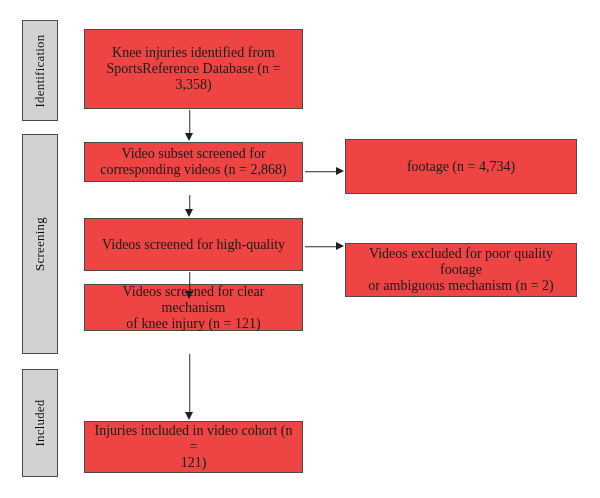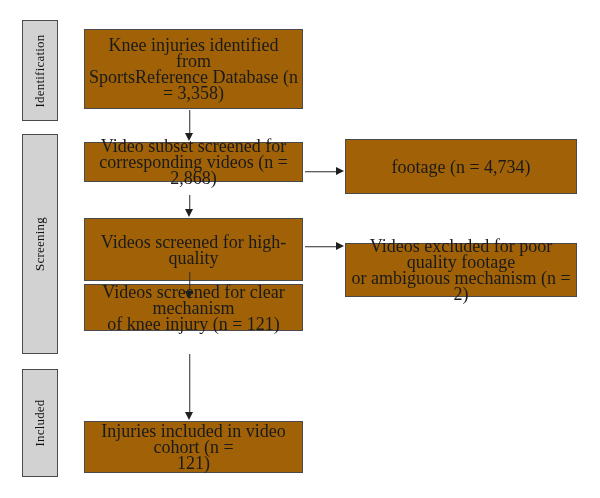--- a/index.html
+++ b/index.html
@@ -31,27 +31,27 @@
     transform: rotate(-90deg);
     white-space: nowrap;
     font-size: 13px;
     letter-spacing: 0.2px;
     color: #111111;
   }
   .flow-box {
     position: absolute;
     box-sizing: border-box;
     border: 1.5px solid #4a4a4a;
-    background: #a16207;
+    background: #ef4444;
     display: flex;
     flex-direction: column;
     align-items: center;
     justify-content: center;
     text-align: center;
-    font-size: 18px;
+    font-size: 14px;
     line-height: 16px;
     padding: 2px 4px;
   }
   .flow-box .line { display: block; }
   .main-box  { left: 84px;  width: 219px; }
   .side-box  { left: 345px; width: 232px; }
 
   
   .arrow-down {
     position: absolute;
@@ -121,21 +121,21 @@
   </div>
 
   <div class="flow-box main-box" style="top:29px;height:80px;">
     <span class="line">Knee injuries identified from</span>
     <span class="line">SportsReference Database (n = 3,358)</span>
   </div>
   <div class="flow-box main-box" style="top:142px;height:40px;">
     <span class="line">Video subset screened for</span>
     <span class="line">corresponding videos (n = 2,868)</span>
   </div>
-  <div class="flow-box main-box" style="top:218px;height:63px;gap:28px;">
+  <div class="flow-box main-box" style="top:218px;height:53px;gap:28px;">
     <span class="line">Videos screened for high-quality</span>
   </div>
   <div class="flow-box main-box" style="top:284px;height:47px;">
     <span class="line">Videos screened for clear mechanism</span>
     <span class="line">of knee injury (n = 121)</span>
   </div>
   <div class="flow-box main-box" style="top:421px;height:52px;">
     <span class="line">Injuries included in video cohort (n =</span>
     <span class="line">121)</span>
   </div>

